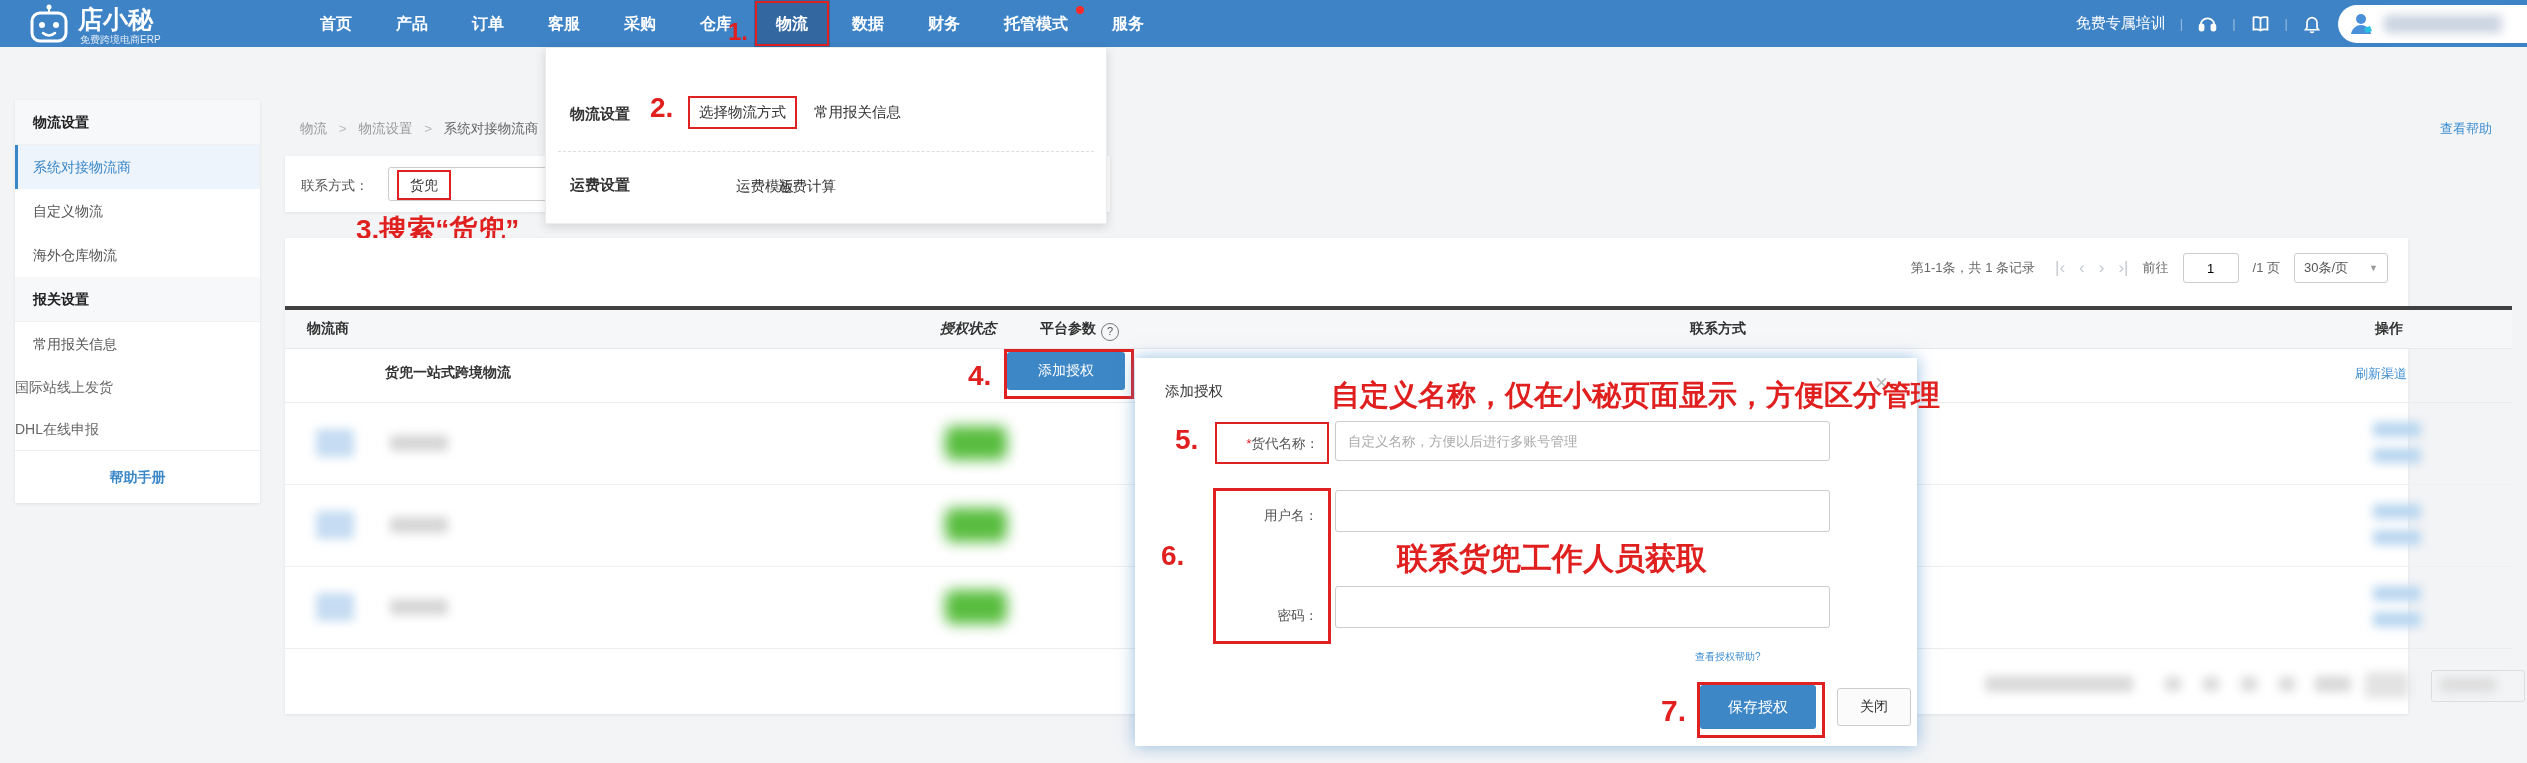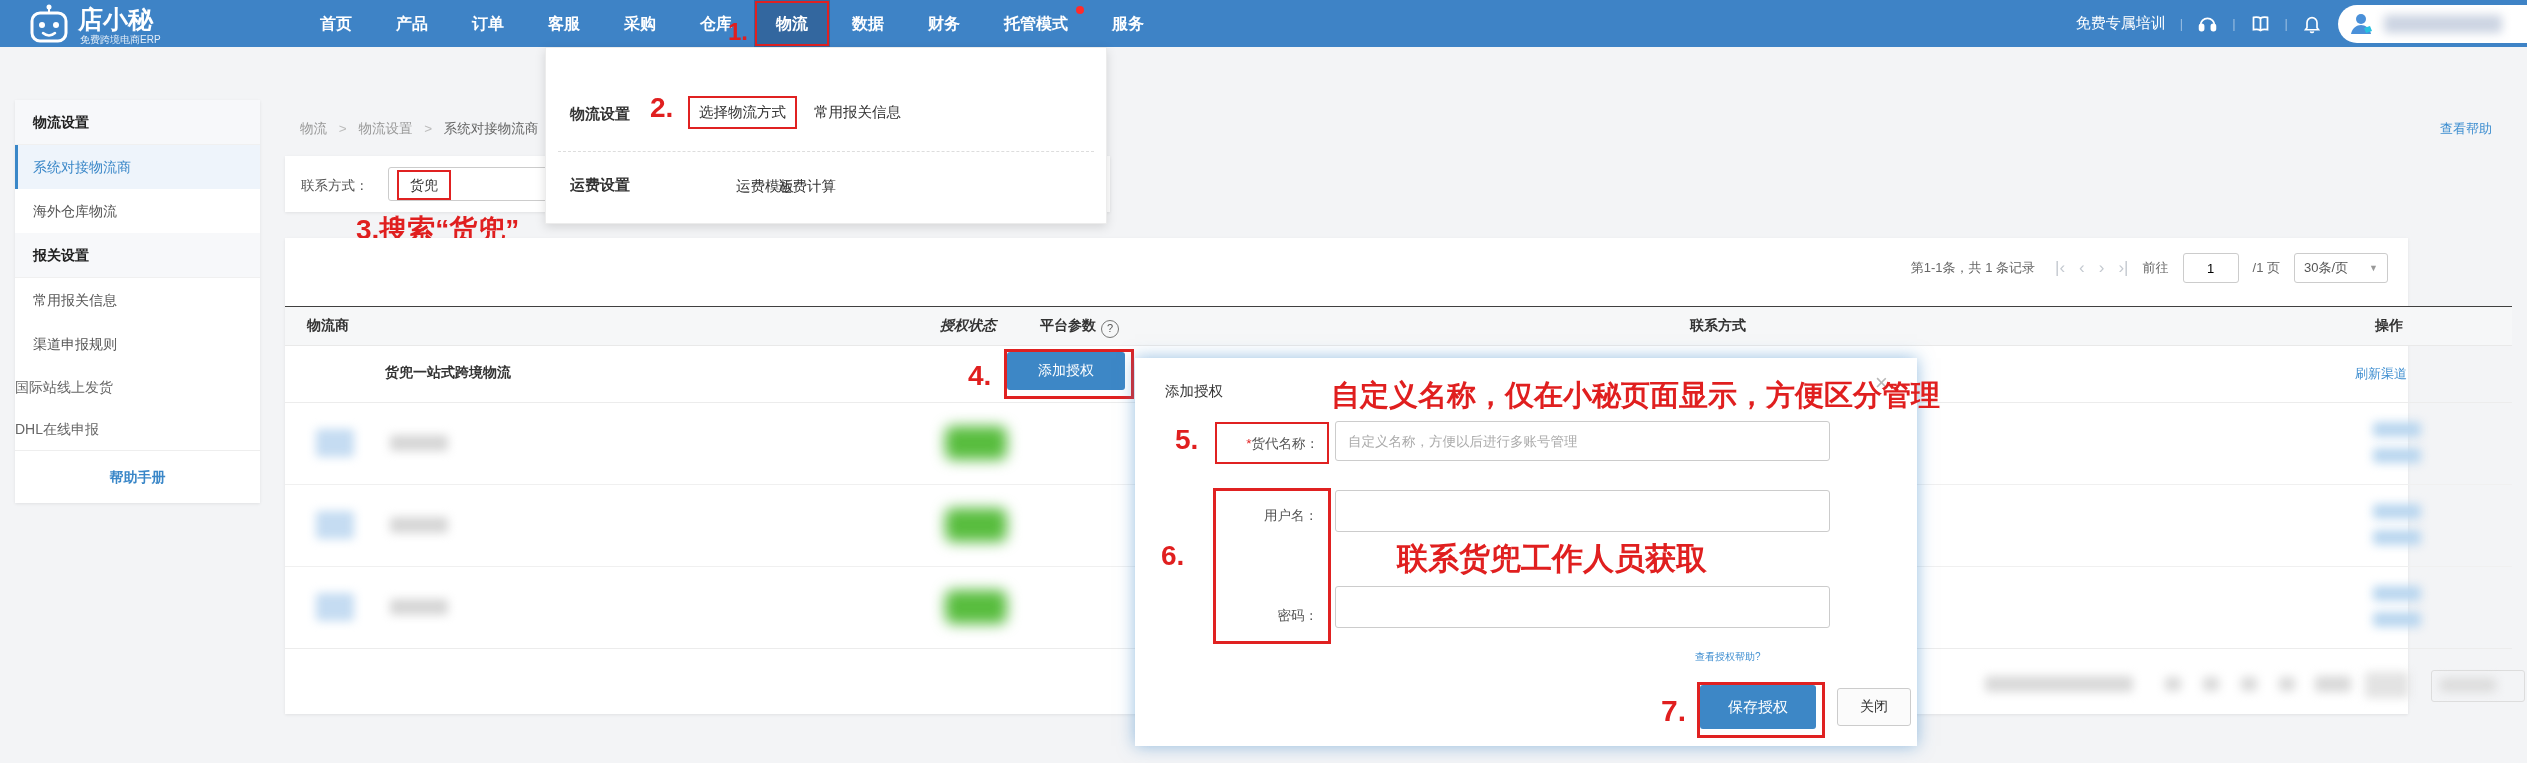--- a/index.html
+++ b/index.html
@@ -116,24 +116,24 @@
           </svg>
         </span>
         <span class="blur-blk" style="margin-left:8px;width:118px;height:18px;background:#ccd4e2;"></span>
       </div>
     </div>
   </div>
 
   <div class="a card" style="left:15px;top:100px;width:245px;">
     <div class="side-section">物流设置</div>
     <div class="side-item active">系统对接物流商</div>
+    <div class="side-item">自定义物流</div>
     <div class="side-item">海外仓库物流</div>
     <div class="side-section">报关设置</div>
     <div class="side-item">常用报关信息</div>
-    <div class="side-item">渠道申报规则</div>
     <div class="side-sub">国际站线上发货</div>
     <div class="side-sub">DHL在线申报</div>
     <div class="side-help">帮助手册</div>
   </div>
 
   <div class="a crumb" style="left:300px;top:120px;">
     <span>物流</span>
     <span class="crumb-sep">&gt;</span>
     <span>物流设置</span>
     <span class="crumb-sep">&gt;</span>
@@ -170,21 +170,21 @@
       <span class="pg">›|</span>
       <span style="color:#666;font-size:13px;">前往</span>
       <input class="inp" style="width: 56px; height: 30px; text-align: center; font-size: 13px;" value="1">
       <span style="color:#666;font-size:13px;">/1 页</span>
       <div class="inp" style="width:94px;height:30px;display:flex;align-items:center;justify-content:space-between;padding:0 9px;color:#555;font-size:13px;">
         <span>30条/页</span>
         <span style="font-size:9px;color:#999;">▼</span>
       </div>
     </div>
 
-    <div class="a" style="left:0;top:68px;width:2227px;height:38px;background:#f6f7f8;border-top:1px solid #404040;border-bottom:1px solid #e9e9e9;">
+    <div class="a" style="left:0;top:68px;width:2227px;height:38px;background:#f6f7f8;border-top:4px solid #404040;border-bottom:1px solid #e9e9e9;">
       <span class="a th" style="left:22px;top:10px;">物流商</span>
       <span class="a th" style="left:655px;top:10px;font-style:italic;">授权状态</span>
       <span class="a th" style="left:755px;top:10px;"><span>平台参数</span><span class="qmark">?</span></span>
       <span class="a th" style="left:1405px;top:10px;">联系方式</span>
       <span class="a th" style="left:2090px;top:10px;">操作</span>
     </div>
 
     <div class="a" style="left:0;top:106px;width:2227px;height:58px;border-bottom:1px solid #ececec;">
       <span class="a" style="left:100px;top:20px;font-weight:bold;color:#333;">货兜一站式跨境物流</span>
       <span class="a ann" style="left:683px;top:16px;font-size:28px;">4.</span>

